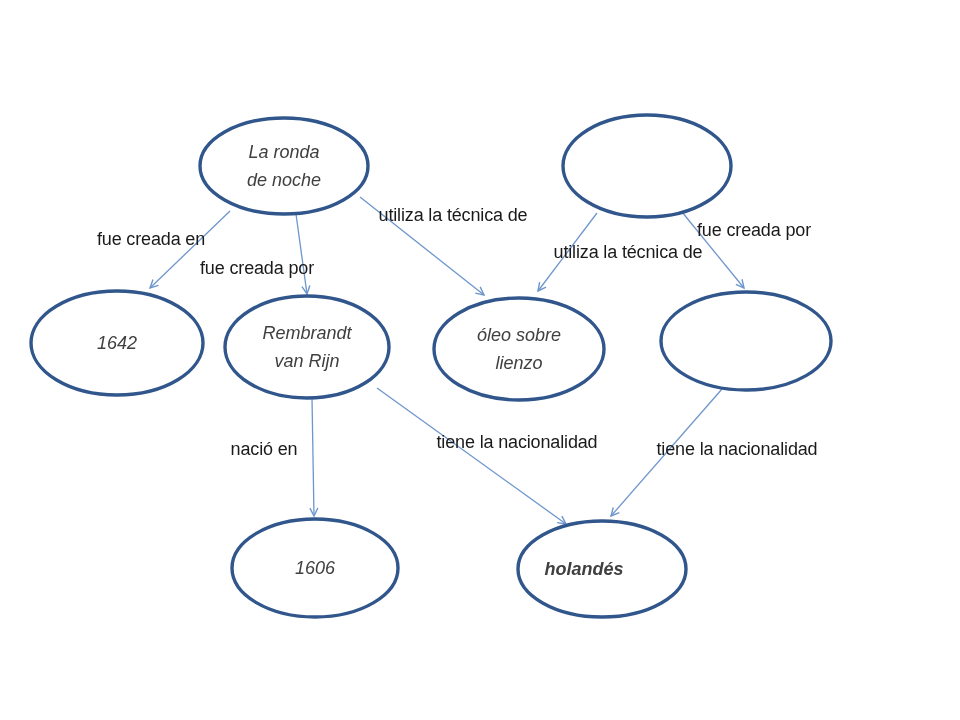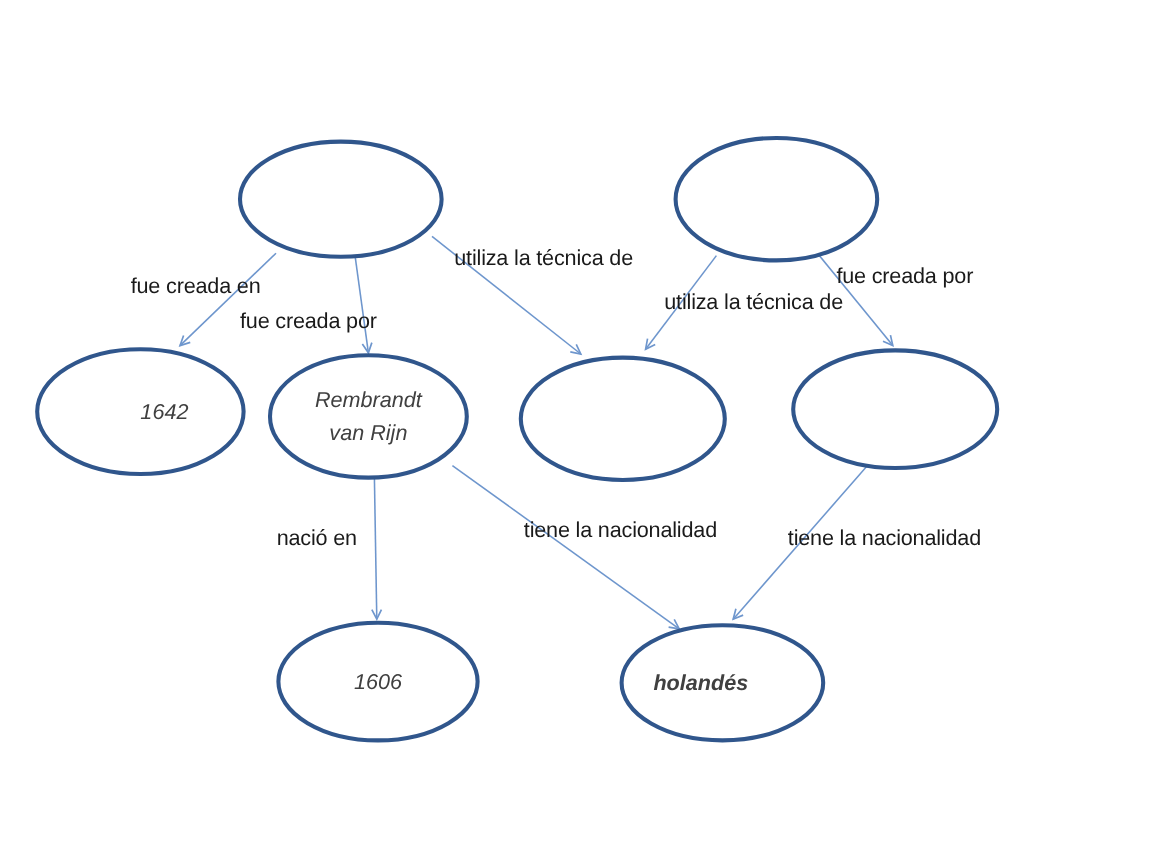--- a/index.html
+++ b/index.html
@@ -54,27 +54,31 @@
         <ellipse class="node" cx="647" cy="166" rx="84" ry="51"></ellipse>
         <ellipse class="node" cx="117" cy="343" rx="86" ry="52"></ellipse>
         <ellipse class="node" cx="307" cy="347" rx="82" ry="51"></ellipse>
         <ellipse class="node" cx="519" cy="349" rx="85" ry="51"></ellipse>
         <ellipse class="node" cx="746" cy="341" rx="85" ry="49"></ellipse>
         <ellipse class="node" cx="315" cy="568" rx="83" ry="49"></ellipse>
         <ellipse class="node" cx="602" cy="569" rx="84" ry="48"></ellipse>
       </g>
   </svg>
   <div class="labels" id="label-layer">
-      <div class="edge-label" style="left: 151px; top: 239px; margin-left: 12px;">fue creada en</div>
+      <div class="edge-label" style="left: 151px; top: 239px;">fue creada en</div>
       <div class="edge-label" style="left: 257px; top: 268px;">fue creada por</div>
       <div class="edge-label" style="left: 453px; top: 215px;">utiliza la técnica de</div>
       <div class="edge-label" style="left: 628px; top: 252px;">utiliza la técnica de</div>
       <div class="edge-label" style="left: 754px; top: 230px;">fue creada por</div>
       <div class="edge-label" style="left: 264px; top: 449px;">nació en</div>
       <div class="edge-label" style="left: 517px; top: 442px;">tiene la nacionalidad</div>
       <div class="edge-label" style="left: 737px; top: 449px;">tiene la nacionalidad</div>
-      <div class="node-label" style="left: 117px; top: 343px; margin-left: 20px;">1642</div>
+      <div class="node-label" style="left: 284px; top: 166px;">La ronda
+de noche</div>
+      <div class="node-label" style="left: 117px; top: 343px;">1642</div>
       <div class="node-label" style="left: 307px; top: 347px;">Rembrandt
 van Rijn</div>
+      <div class="node-label" style="left: 519px; top: 349px;">óleo sobre
+lienzo</div>
       <div class="node-label" style="left: 315px; top: 568px;">1606</div>
       <div class="node-label" style="left: 584px; top: 569px; font-weight: bold;">holandés</div>
     </div>
 </div>
 
 </body></html>

